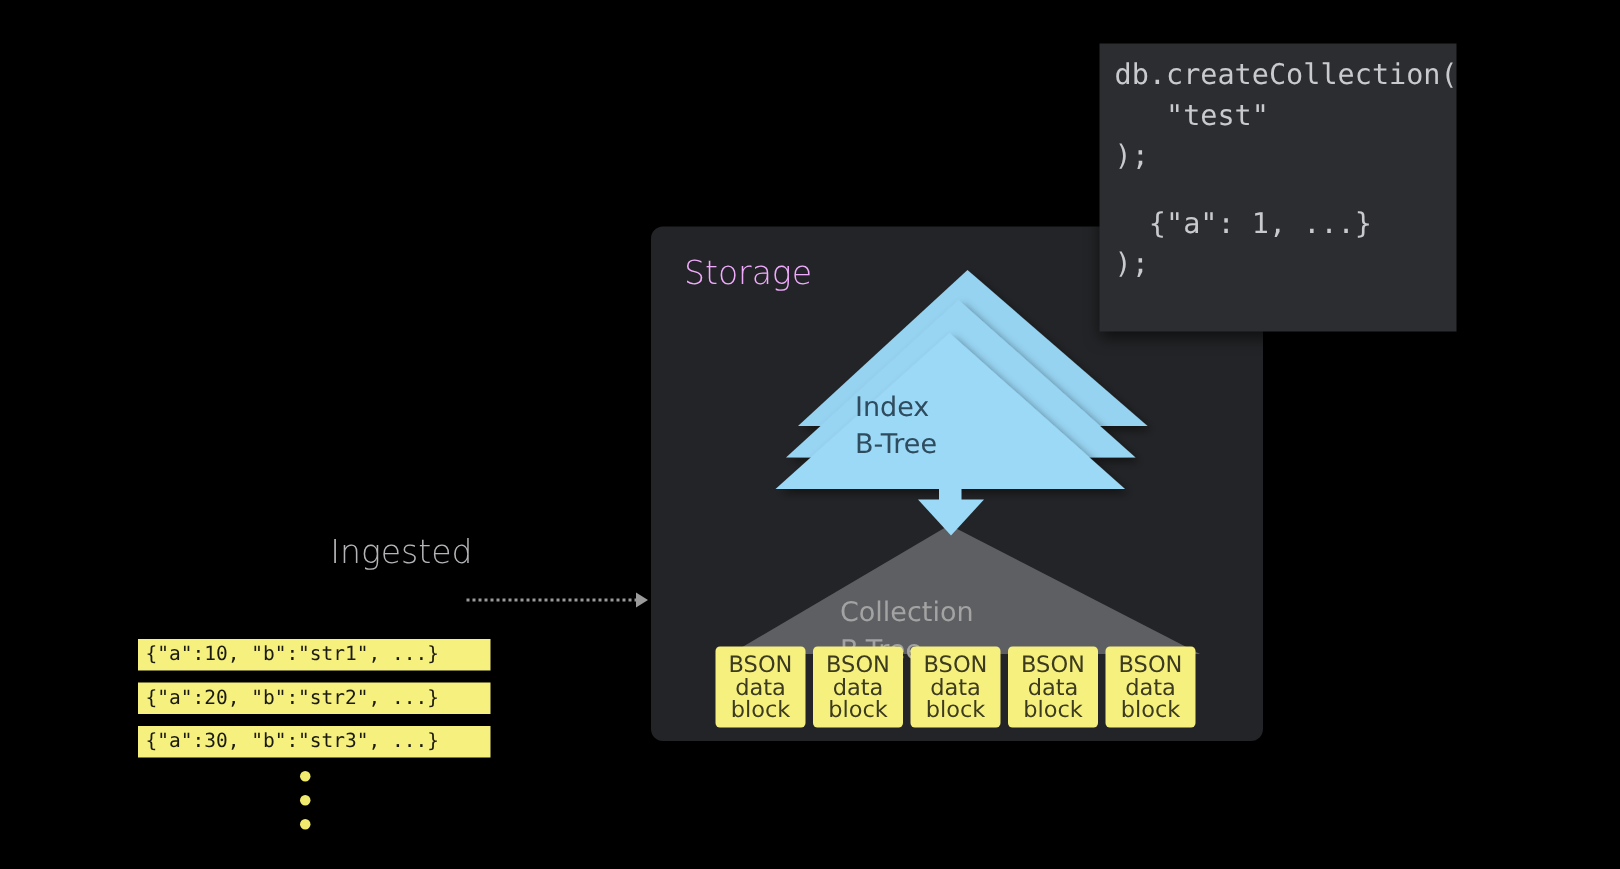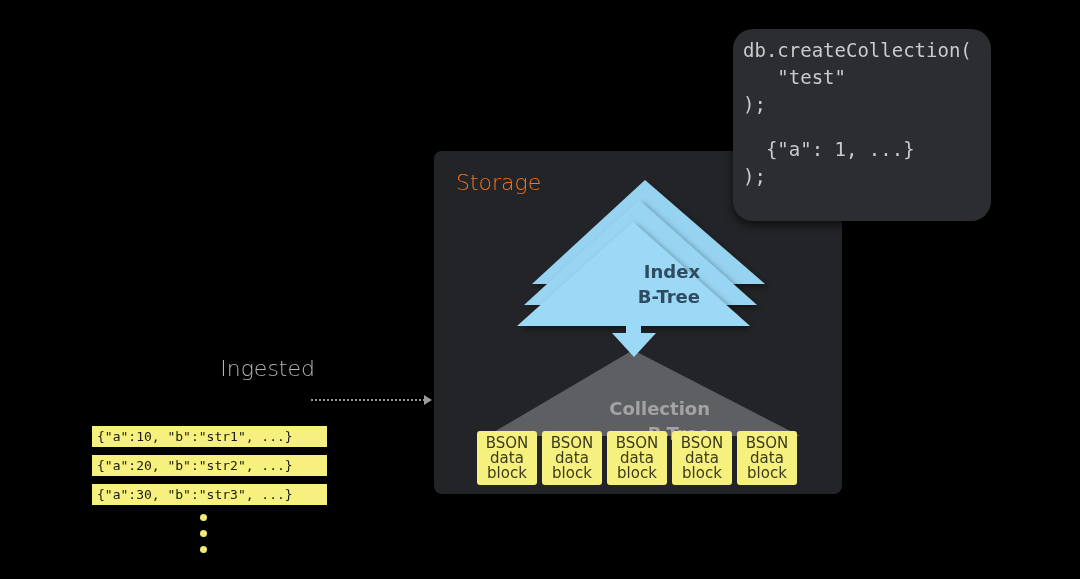--- a/index.html
+++ b/index.html
@@ -5,38 +5,37 @@
   html, body { margin: 0; padding: 0; }
   body {
     width: 1080px; height: 579px; background: #000; position: relative; overflow: hidden;
     font-family: "DejaVu Sans", sans-serif;
   }
   .storage {
     position: absolute; left: 434px; top: 151px; width: 408px; height: 343px;
     background: #232427; border-radius: 8px;
   }
   .storage-title {
-    position: absolute; left: 456px; top: 170px; color: #f97316; font-size: 22px;
+    position: absolute; left: 456px; top: 170px; color: #f0abfc; font-size: 22px;
     font-family: "DejaVu Sans", sans-serif; font-weight: 300;
   }
   .code-panel {
-    position: absolute; left: 733px; top: 29px; width: 258px; height: 192px;
-    background: #2c2d30; border-radius: 20px; box-shadow: 0 4px 10px rgba(0,0,0,0.6);
+    position: absolute; left: 733px; top: 29px; width: 238px; height: 192px;
+    background: #2c2d30; border-radius: 0; box-shadow: 0 4px 10px rgba(0,0,0,0.6);
     padding: 8px 10px; box-sizing: border-box;
   }
   .code-line {
     font-family: "DejaVu Sans Mono", monospace; color: #c9cacd; font-size: 19px;
     line-height: 27px; white-space: pre; letter-spacing: 0px;
   }
   .code-gap { height: 18px; }
   svg.tree { position: absolute; left: 0; top: 0; width: 1080px; height: 579px; }
   .tree-label {
-    position: absolute; text-align: right; font-size: 18px; line-height: 25px;
+    position: absolute; text-align: left; font-size: 18px; line-height: 25px;
     font-family: "DejaVu Sans", sans-serif;
-    font-weight: bold;
   }
   .index-label { left: 570px; top: 259px; width: 130px; color: #2f4b5e; }
   .coll-label { left: 560px; top: 396px; width: 150px; color: #a3a3a3; }
   .blocks { position: absolute; left: 477px; top: 431px; display: flex; gap: 5px; }
   .block {
     width: 60px; height: 54px; background: #f6f07e; border-radius: 3px;
     color: #3c3a1f; font-size: 15px; line-height: 15px; text-align: center;
     display: flex; flex-direction: column; justify-content: center;
     font-family: "DejaVu Sans", sans-serif;
   }

